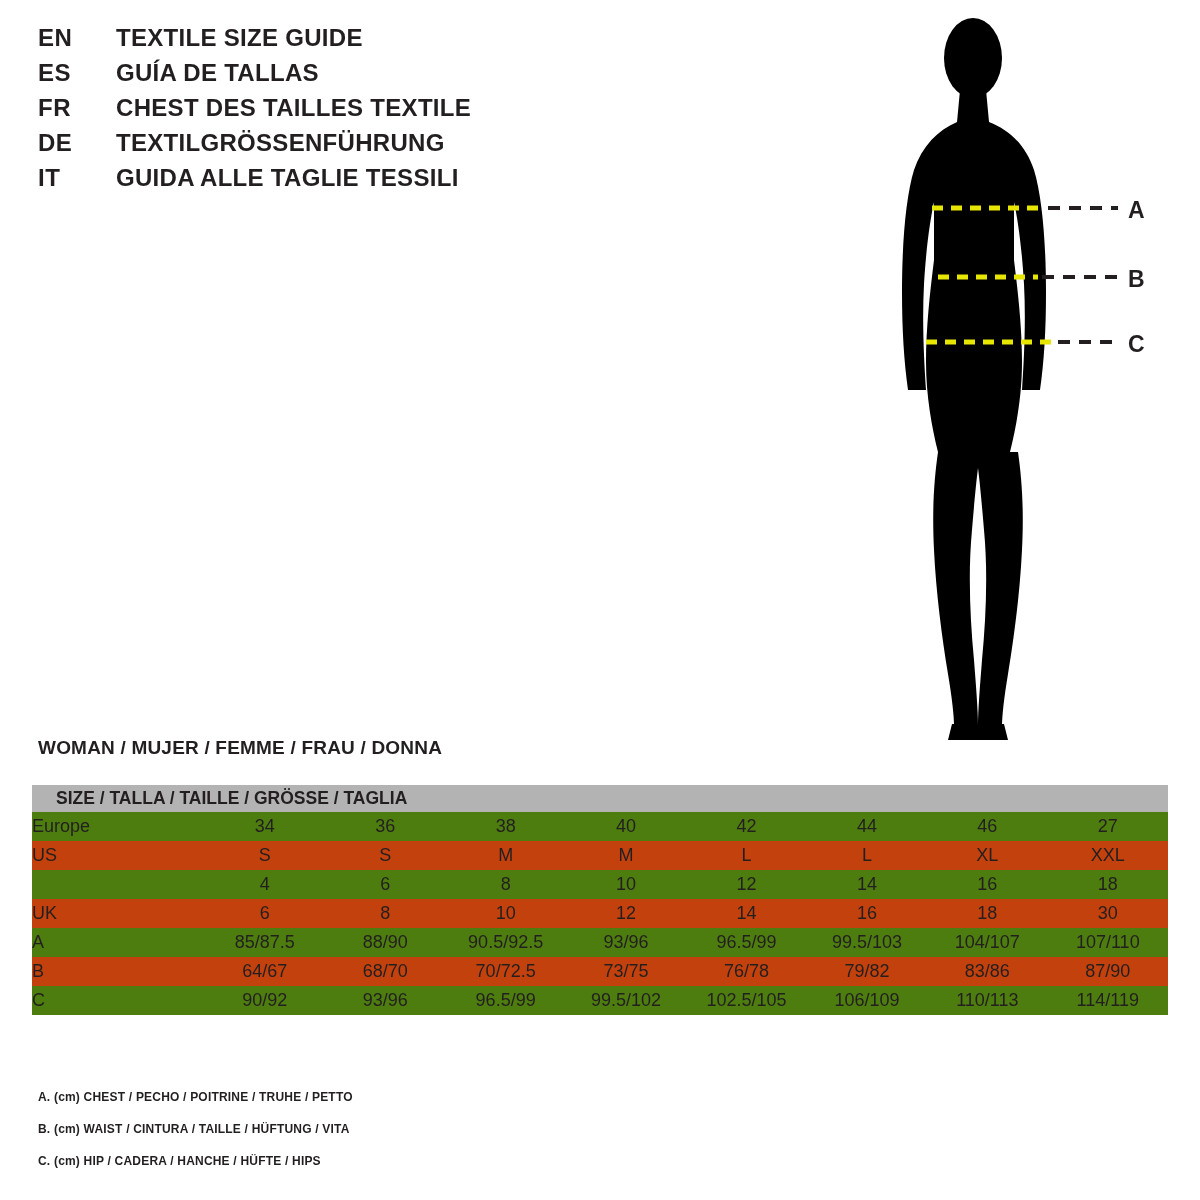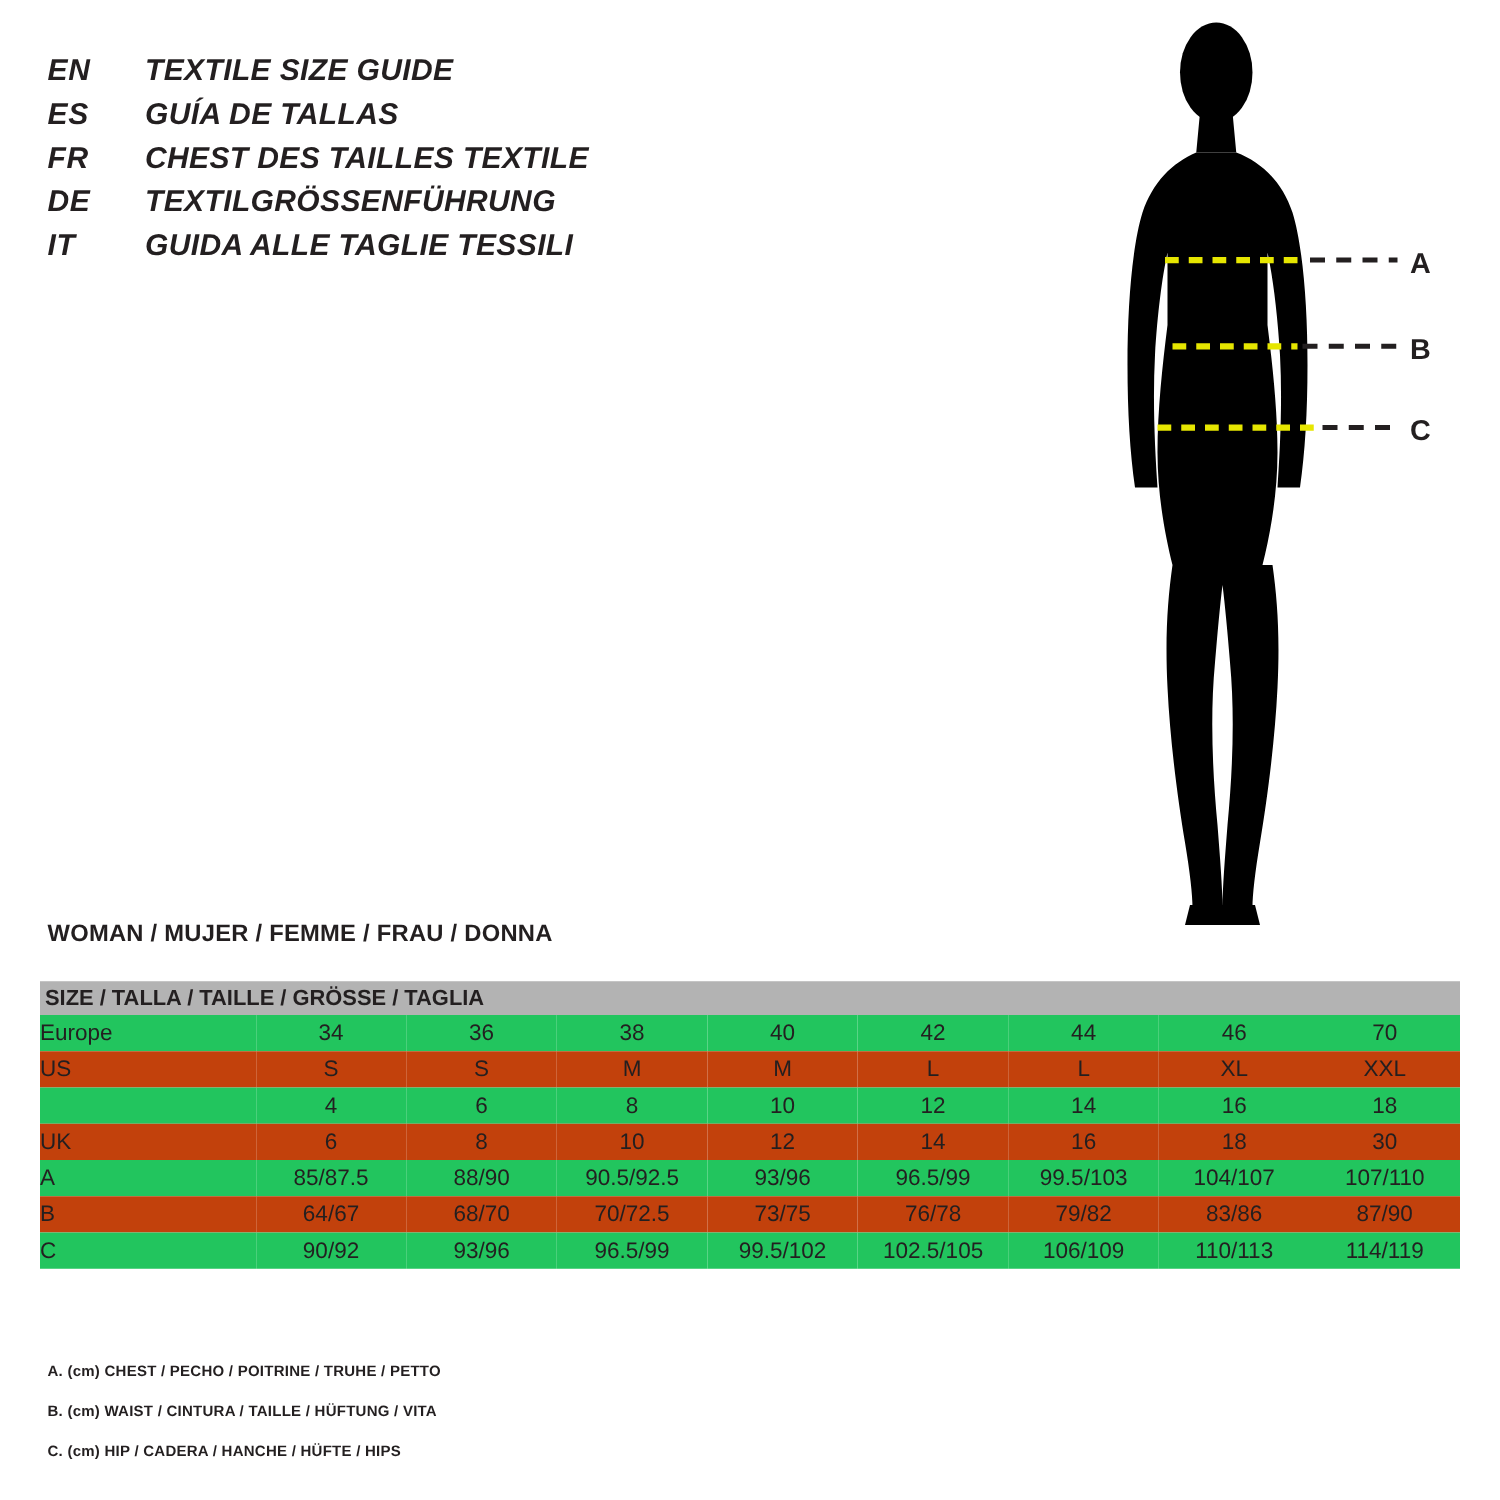--- a/index.html
+++ b/index.html
@@ -13,23 +13,22 @@
     font-family: "Liberation Sans", sans-serif;
     color: #231f20;
     position: relative;
     overflow: hidden;
   }
 
   
   #title-block {
     position: absolute;
     left: 38px;
-    top: 43px;
+    top: 24px;
     width: 520px;
-    font-style: italic;
   }
   .title-row {
     display: flex;
     align-items: baseline;
     height: 35px;
   }
   .title-code {
     width: 78px;
     font-size: 24px;
     font-weight: bold;
@@ -80,25 +79,25 @@
   }
   #size-table td {
     height: 29px;
     padding: 0;
     vertical-align: middle;
   }
   #size-table tr.header-row td {
     background: #b3b3b3;
     font-weight: bold;
     font-size: 17.5px;
-    padding-left: 4px;
+    padding-left: 24px;
     height: 27px;
   }
   #size-table tr.shade td { background: #c2410c; }
-  #size-table tr.plain td { background: #22c55e; }
+  #size-table tr.plain td { background: #4d7c0f; }
   .lbl-cell {
     padding-left: 8px;
     width: 172px;
     text-align: left;
     white-space: nowrap;
   }
   .val-cell {
     text-align: center;
     width: 120px;
     white-space: nowrap;
@@ -218,21 +217,21 @@
 
     <tr class="plain">
       <td class="lbl-cell">Europe</td>
       <td class="val-cell">34</td>
       <td class="val-cell">36</td>
       <td class="val-cell">38</td>
       <td class="val-cell">40</td>
       <td class="val-cell">42</td>
       <td class="val-cell">44</td>
       <td class="val-cell">46</td>
-      <td class="val-cell">70</td>
+      <td class="val-cell">27</td>
     </tr>
 
     <tr class="shade">
       <td class="lbl-cell">US</td>
       <td class="val-cell">S</td>
       <td class="val-cell">S</td>
       <td class="val-cell">M</td>
       <td class="val-cell">M</td>
       <td class="val-cell">L</td>
       <td class="val-cell">L</td>

